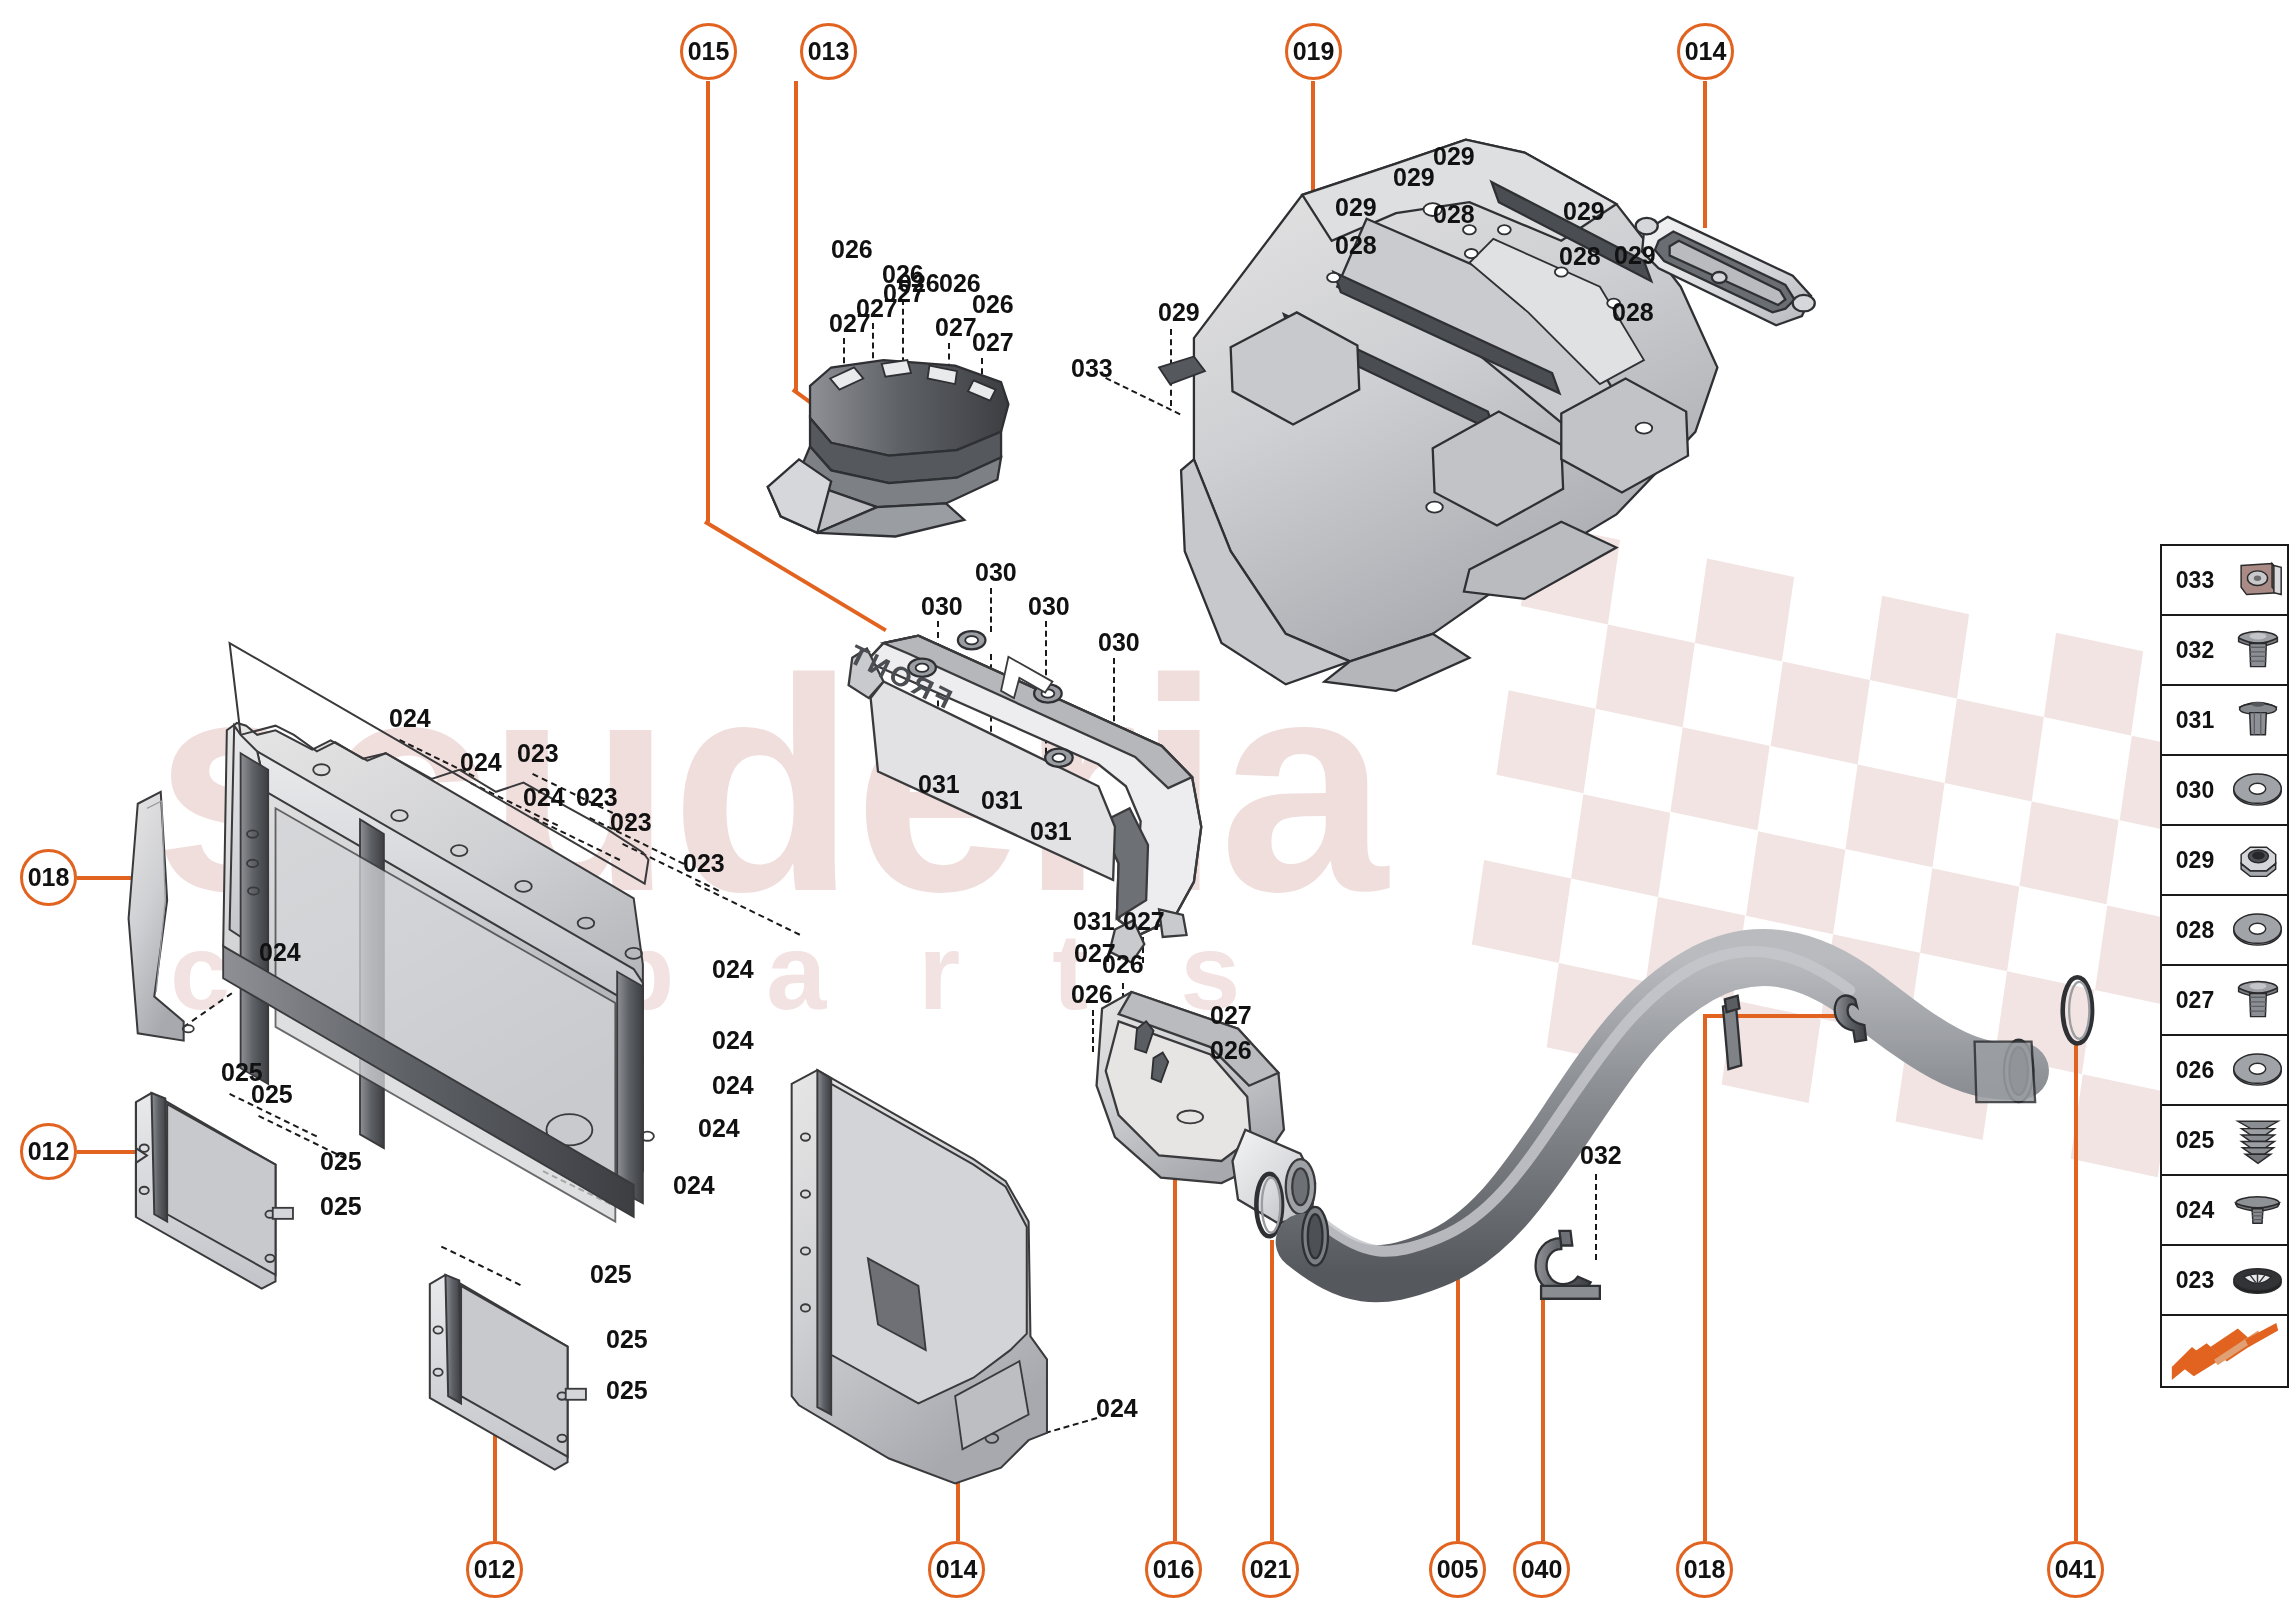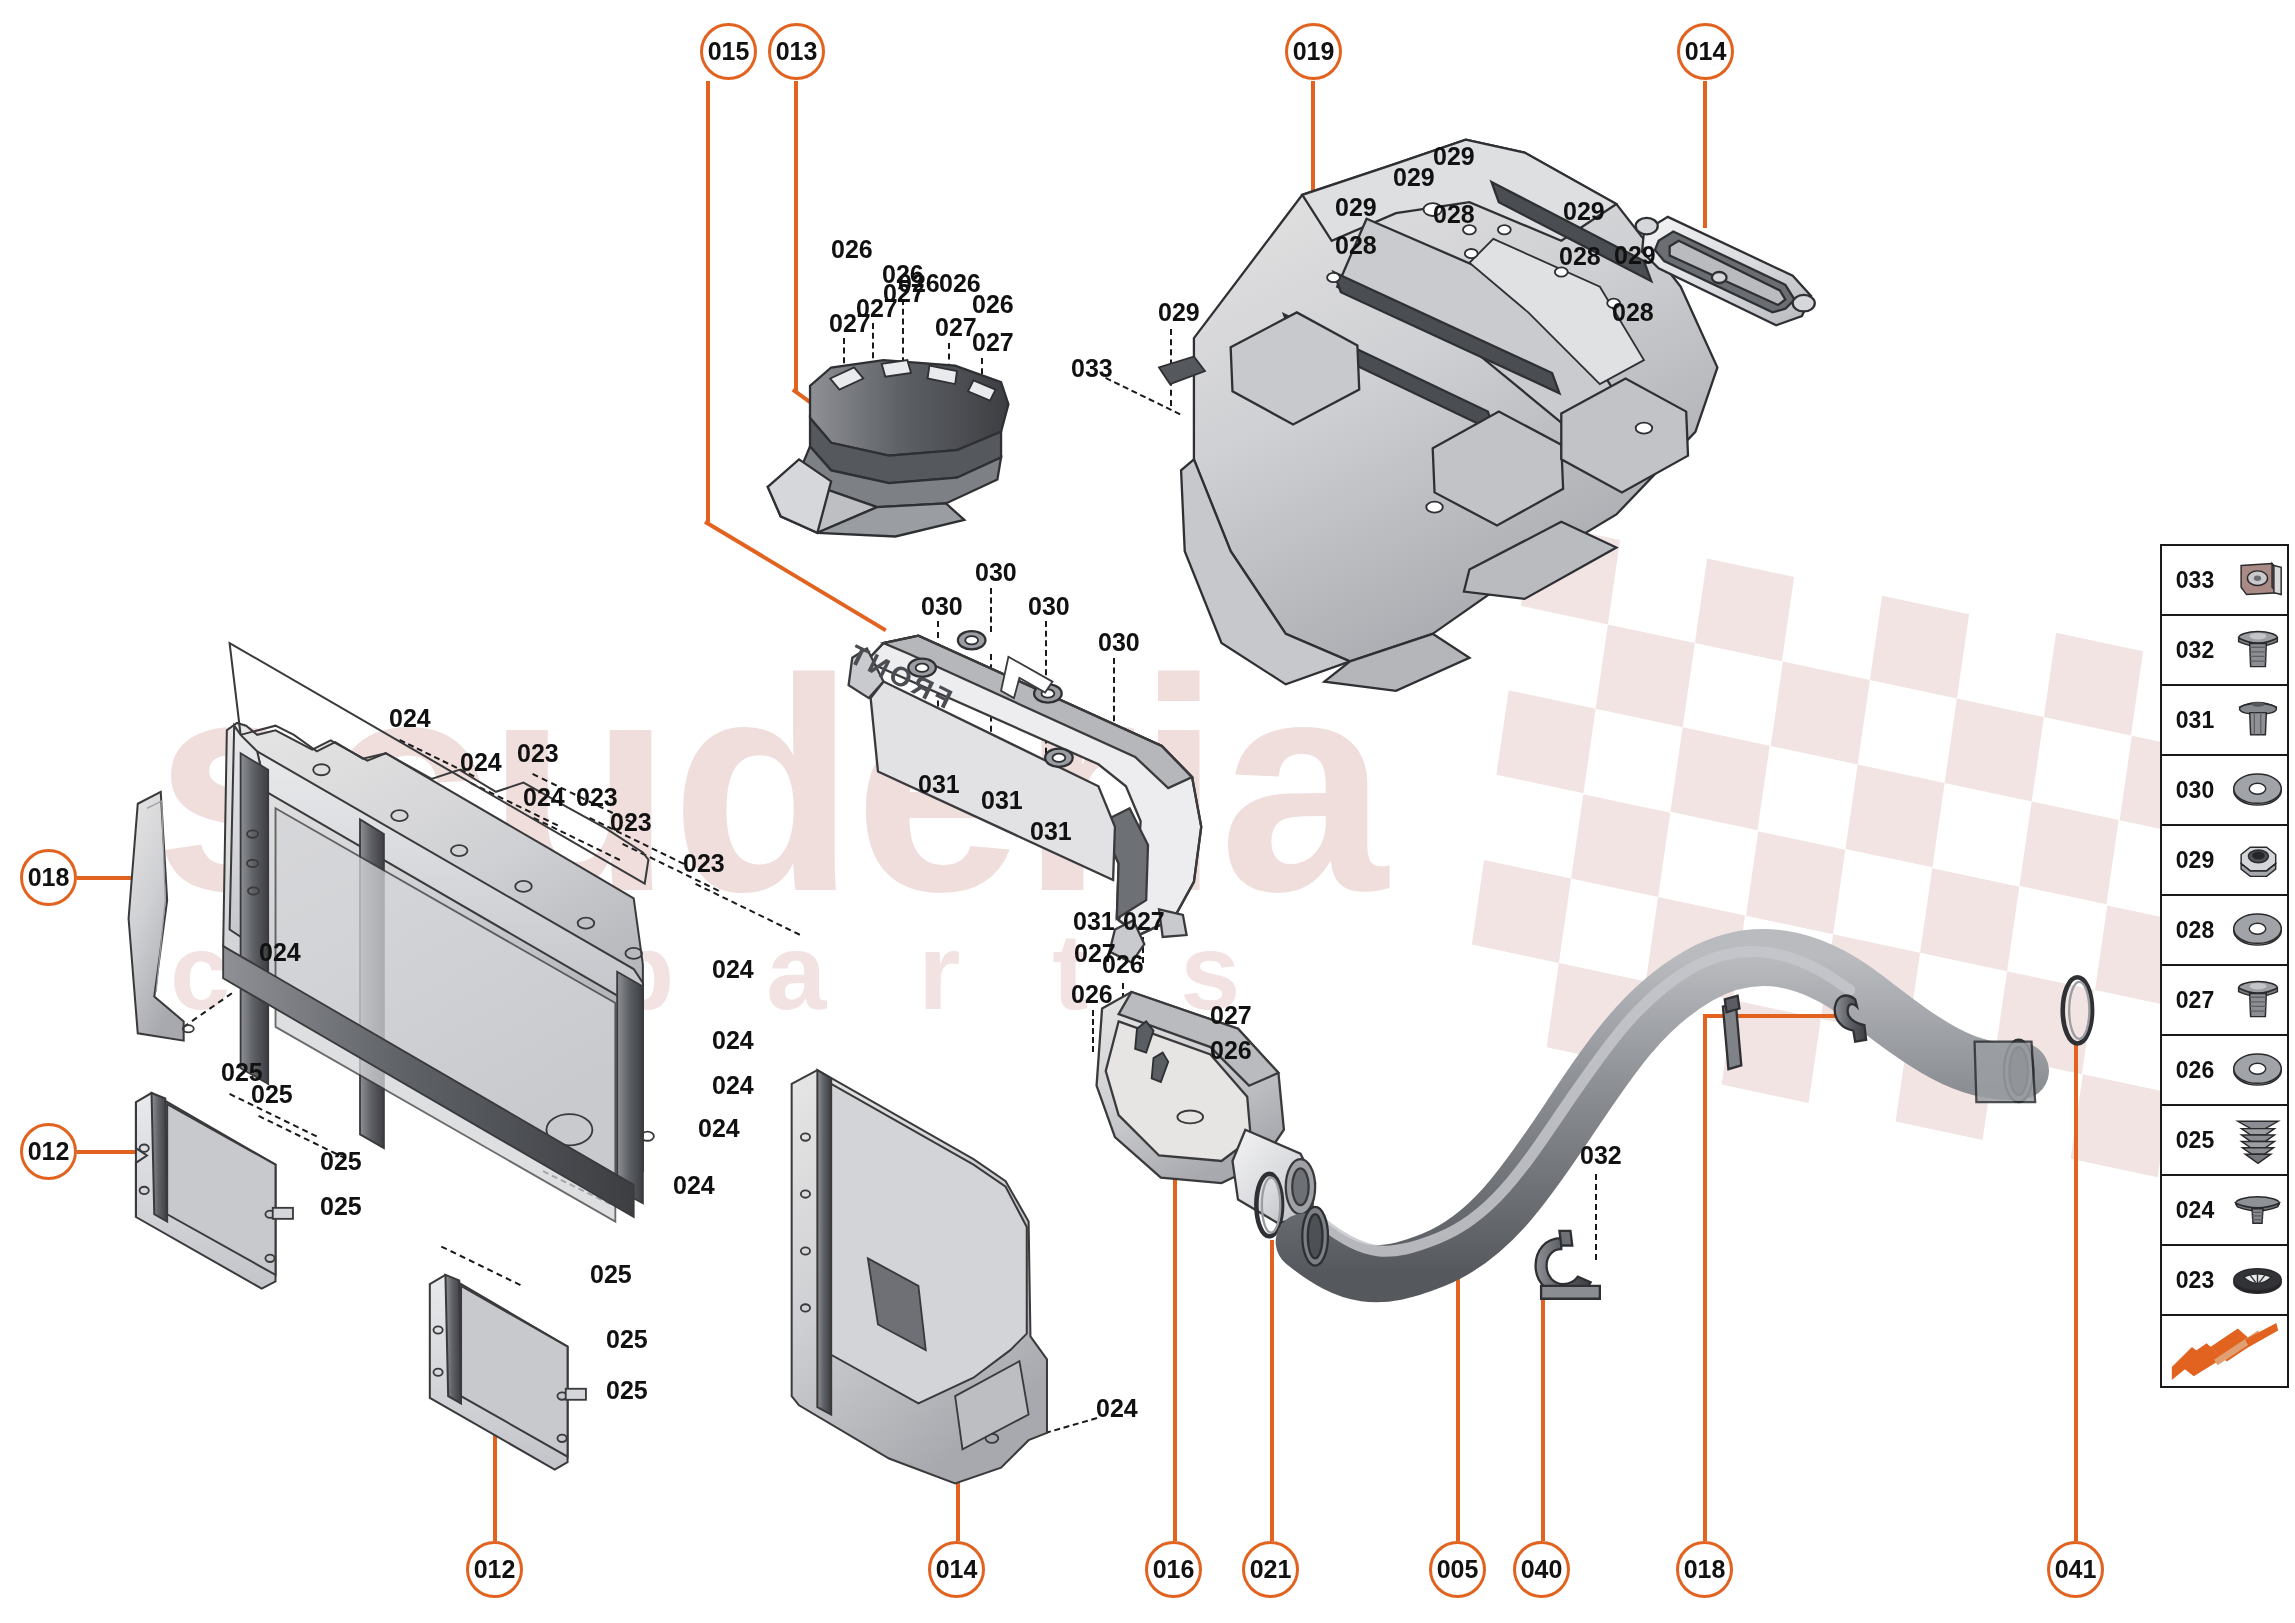--- a/index.html
+++ b/index.html
@@ -510,22 +510,22 @@
     <div class="plabel" style="left: 1559px; top: 242px;">028</div>
     <div class="plabel" style="left: 1614px; top: 241px;">029</div>
     <div class="plabel" style="left: 1612px; top: 298px;">028</div>
     <div class="plabel" style="left: 1071px; top: 354px;">033</div>
     <div class="plabel" style="left: 1580px; top: 1141px;">032</div>
   </div>
 
 <div class="callout" style="left:20px;top:849px;">018</div>
 <div class="callout" style="left:20px;top:1123px;">012</div>
 <div class="callout" style="left:466px;top:1541px;">012</div>
-<div class="callout" style="left:700px;top:23px;">015</div>
-<div class="callout" style="left:768px;top:23px;">013</div>
+<div class="callout" style="left:680px;top:23px;">015</div>
+<div class="callout" style="left:800px;top:23px;">013</div>
 <div class="callout" style="left:928px;top:1541px;">014</div>
 <div class="callout" style="left:1145px;top:1541px;">016</div>
 <div class="callout" style="left:1242px;top:1541px;">021</div>
 <div class="callout" style="left:1285px;top:23px;">019</div>
 <div class="callout" style="left:1429px;top:1541px;">005</div>
 <div class="callout" style="left:1513px;top:1541px;">040</div>
 <div class="callout" style="left:1676px;top:1541px;">018</div>
 <div class="callout" style="left:1677px;top:23px;">014</div>
 <div class="callout" style="left:2047px;top:1541px;">041</div>
 

